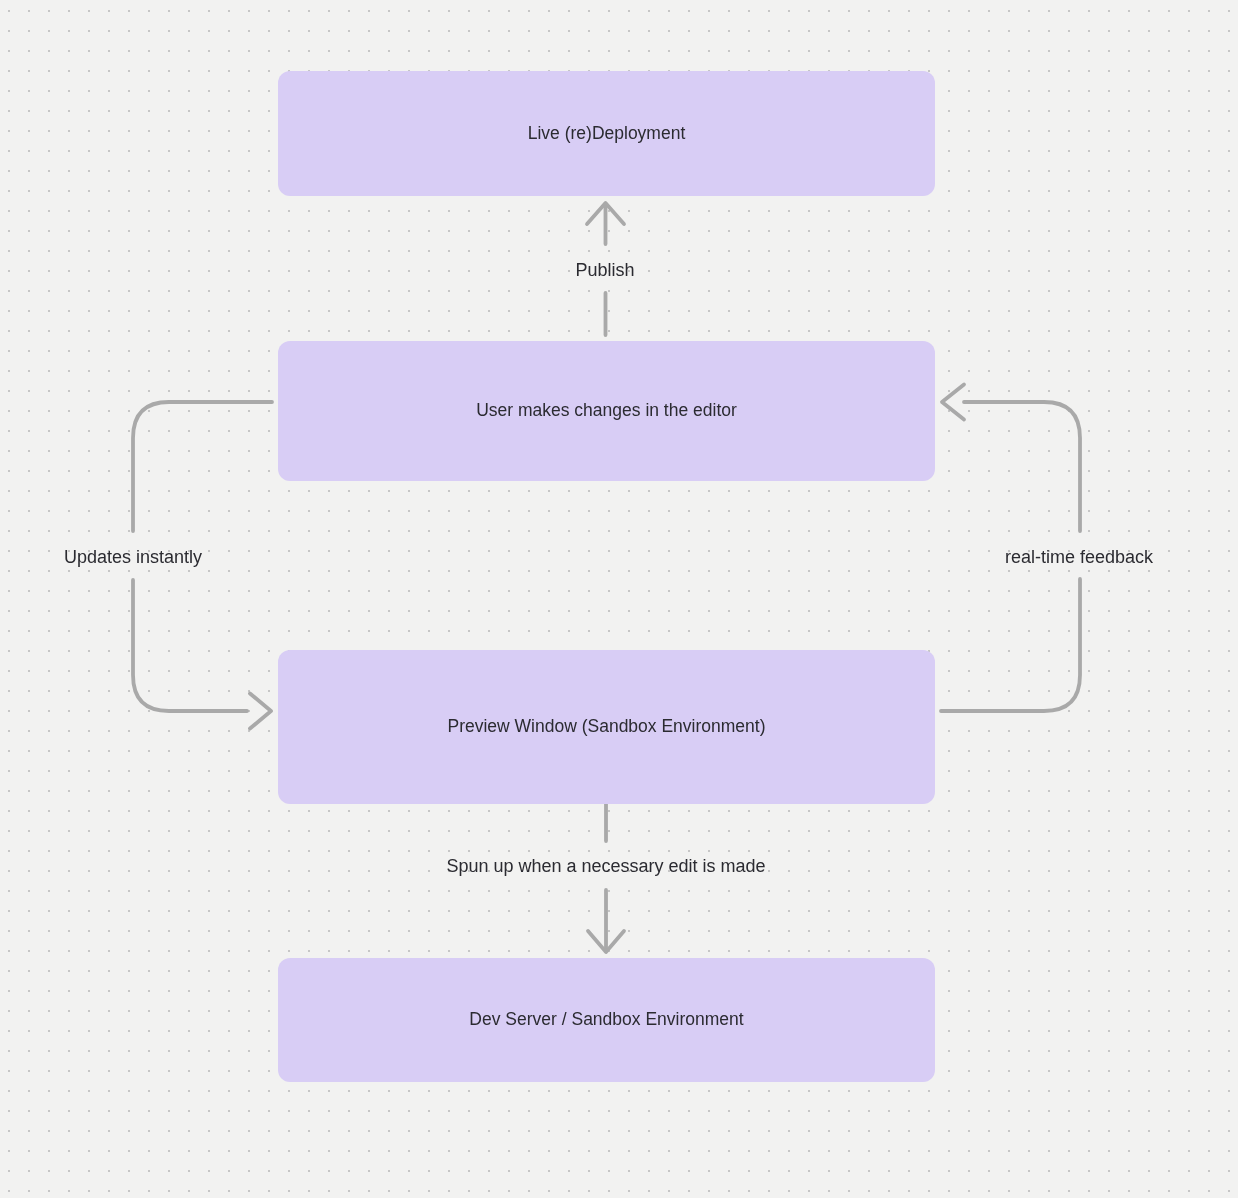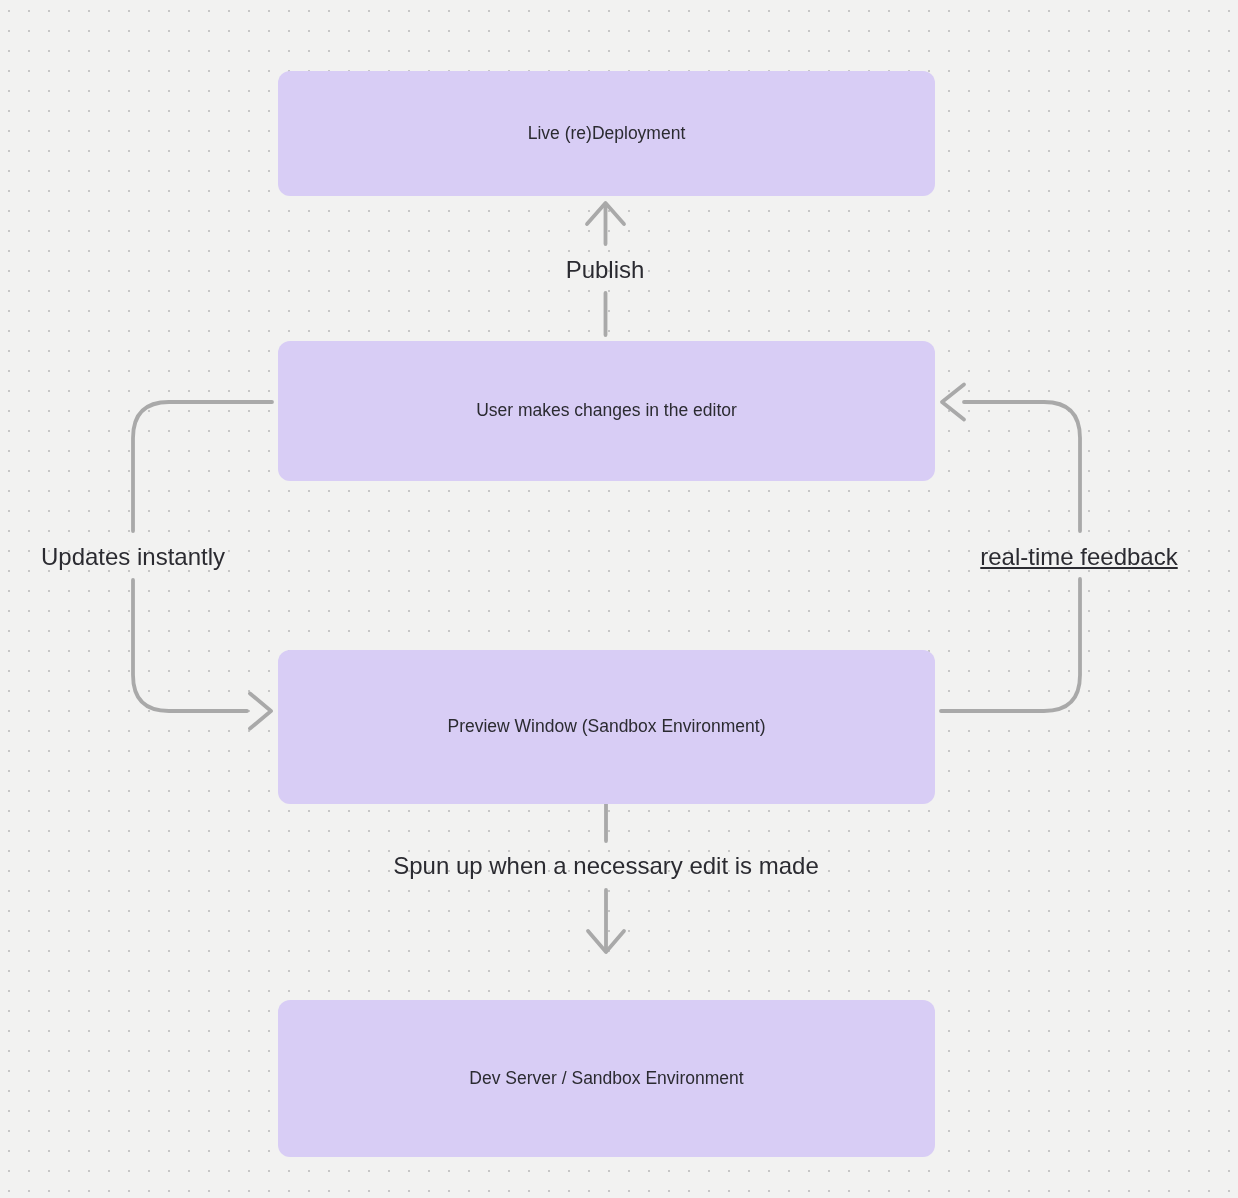--- a/index.html
+++ b/index.html
@@ -51,31 +51,31 @@
     align-items: center;
     justify-content: center;
     text-align: center;
     font-size: 17.5px;
     line-height: 1.25;
     color: var(--text-color);
   }
   .node-live    { top: 71px;  height: 125px; }
   .node-user    { top: 341px; height: 140px; }
   .node-preview { top: 650px; height: 154px; }
-  .node-dev     { top: 1000px; height: 157px; }
+  .node-dev     { top: 958px; height: 124px; }
   .edge-label {
     position: absolute;
     transform: translate(-50%, -50%);
-    font-size: 24px;
+    font-size: 18px;
     white-space: nowrap;
     color: var(--text-color);
   }
   .label-publish  { left: 605px;  top: 270px; }
   .label-updates  { left: 133px;  top: 557px; }
-  .label-realtime { left: 1079px; top: 557px; text-decoration: underline; }
+  .label-realtime { left: 1079px; top: 557px; }
   .label-spunup   { left: 606px;  top: 866px; }
 </style>
 </head>
 <body>
 
 <div class="canvas">
 
   <svg class="connector-layer" viewBox="0 0 1238 1198" xmlns="http://www.w3.org/2000/svg">
 
     <path d="M 587 224 L 605.5 203 L 624 224"></path>

